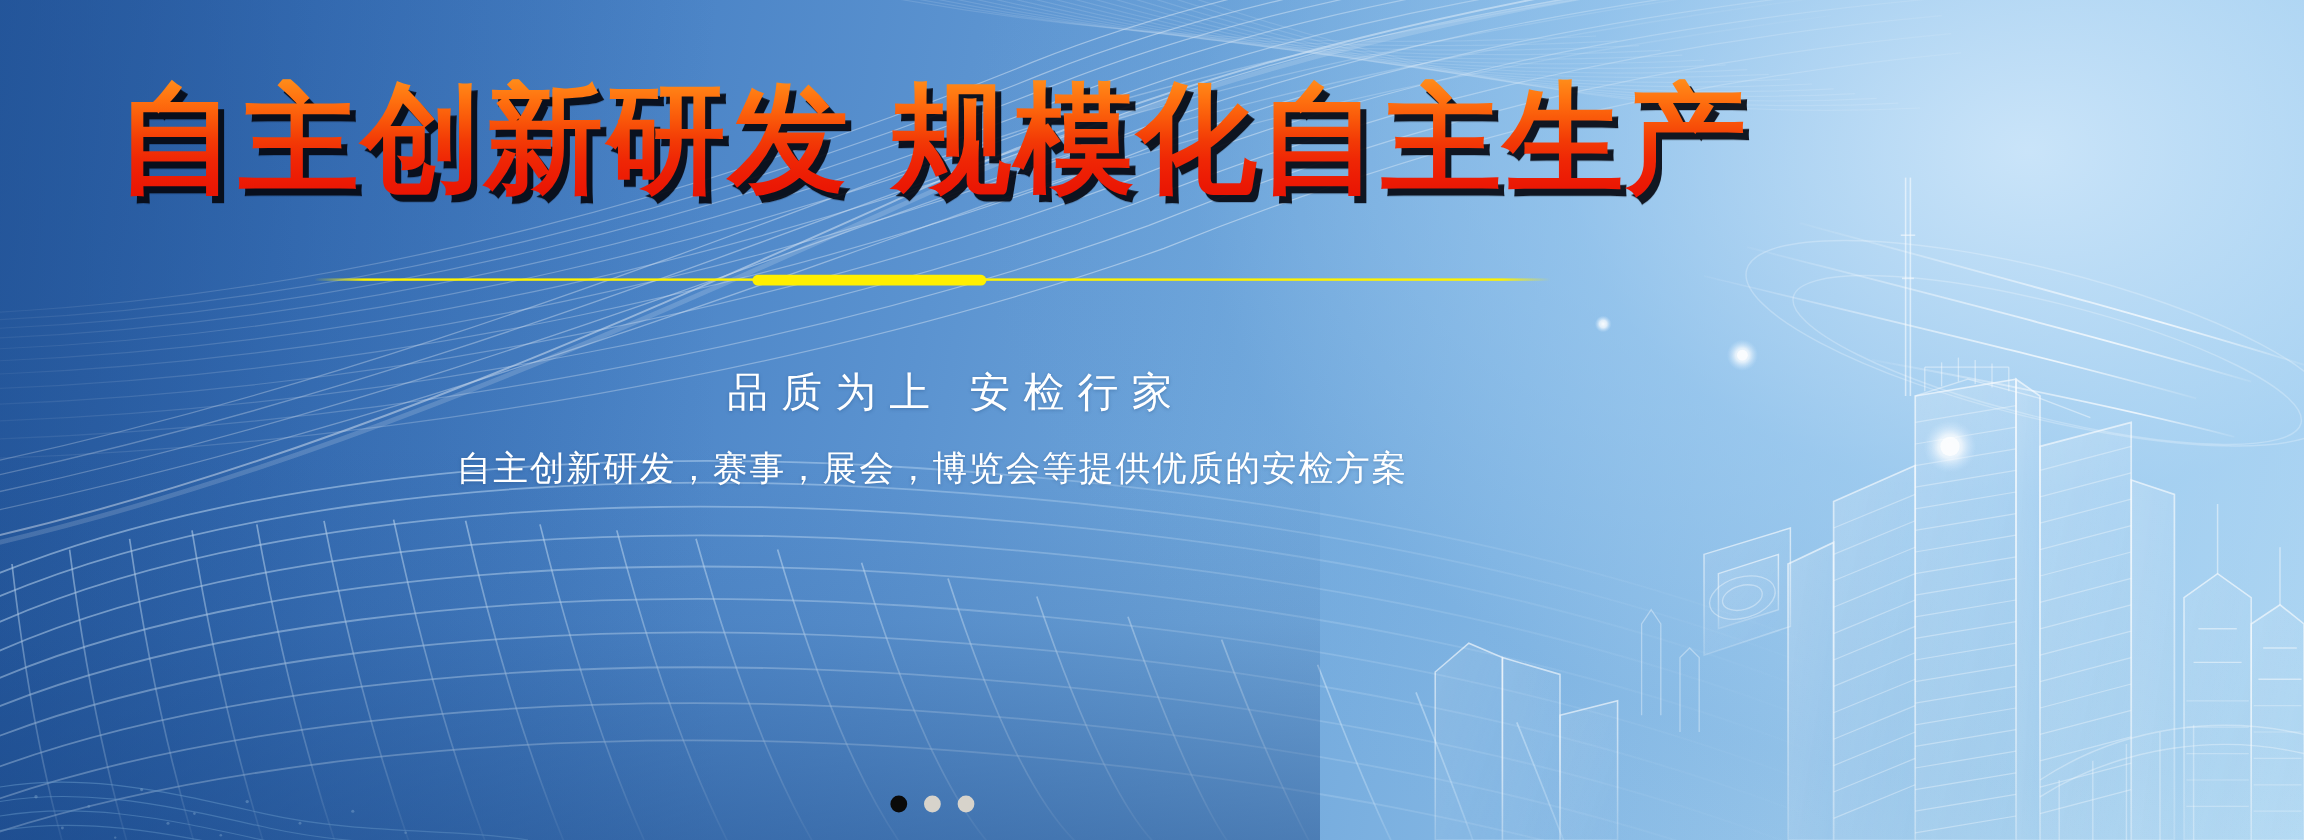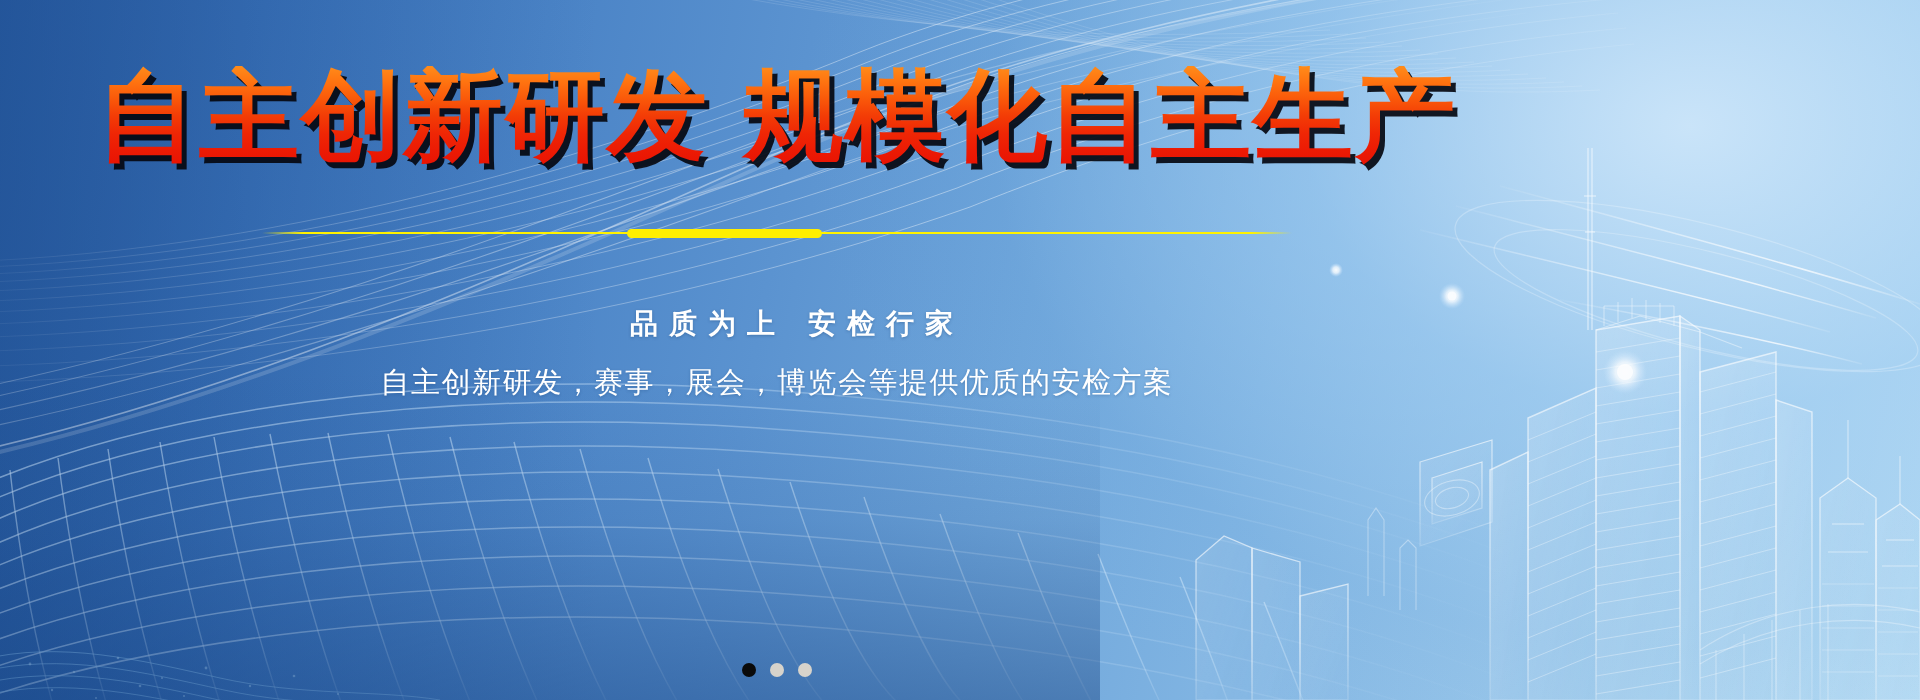--- a/index.html
+++ b/index.html
@@ -110,22 +110,22 @@
 
   
   .sub-wrap {
     position:absolute;
     left:0; top:305px;
     width:1530px;
     text-align:center;
   }
   .sub-main {
     font-family:"DejaVu Sans","Liberation Sans",sans-serif;
-    font-size:28px;
-    font-weight:bold;
+    font-size:34px;
+    font-weight:normal;
     color:#ffffff;
     letter-spacing:11px;
     line-height:1.35;
     text-shadow:0 1px 3px rgba(20,60,110,0.35);
     white-space:nowrap;
     margin-left:40px;
   }
   .sub-main .sp { display:inline-block; width:22px; }
   .sub-desc {
     margin-top:20px;

